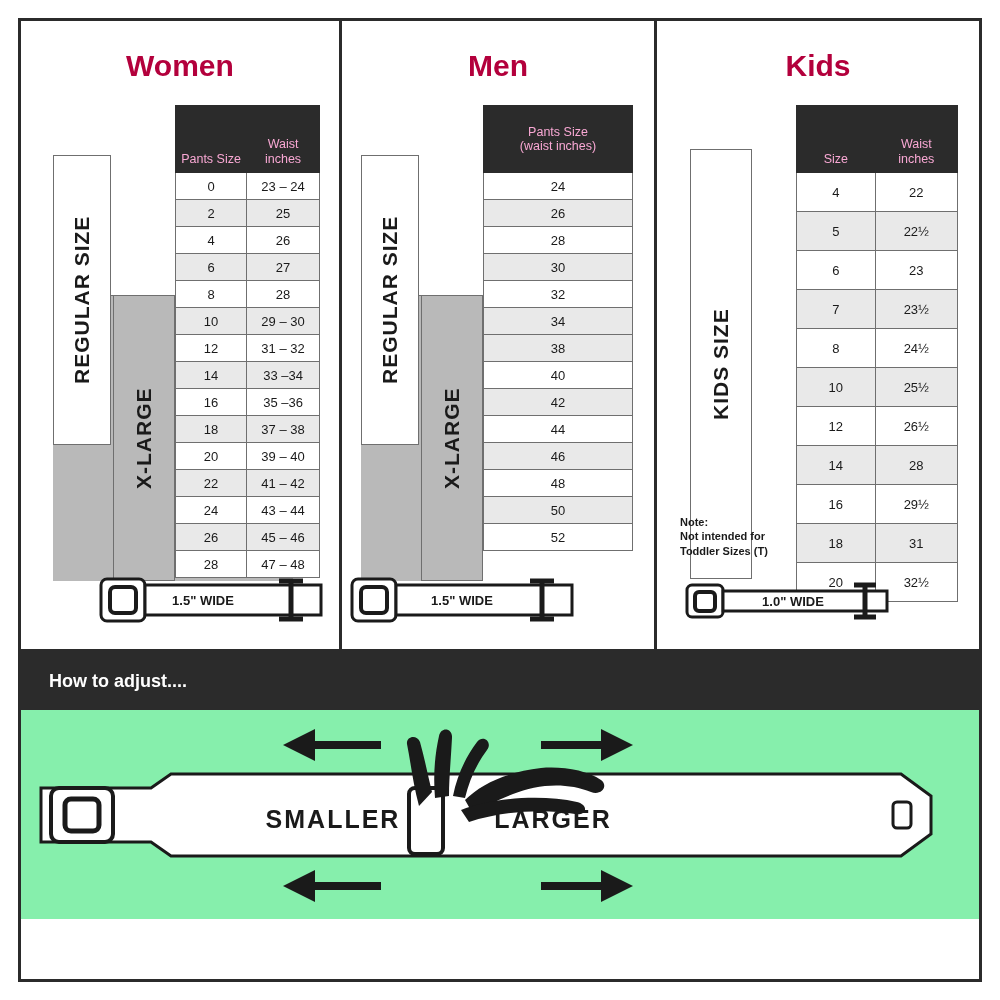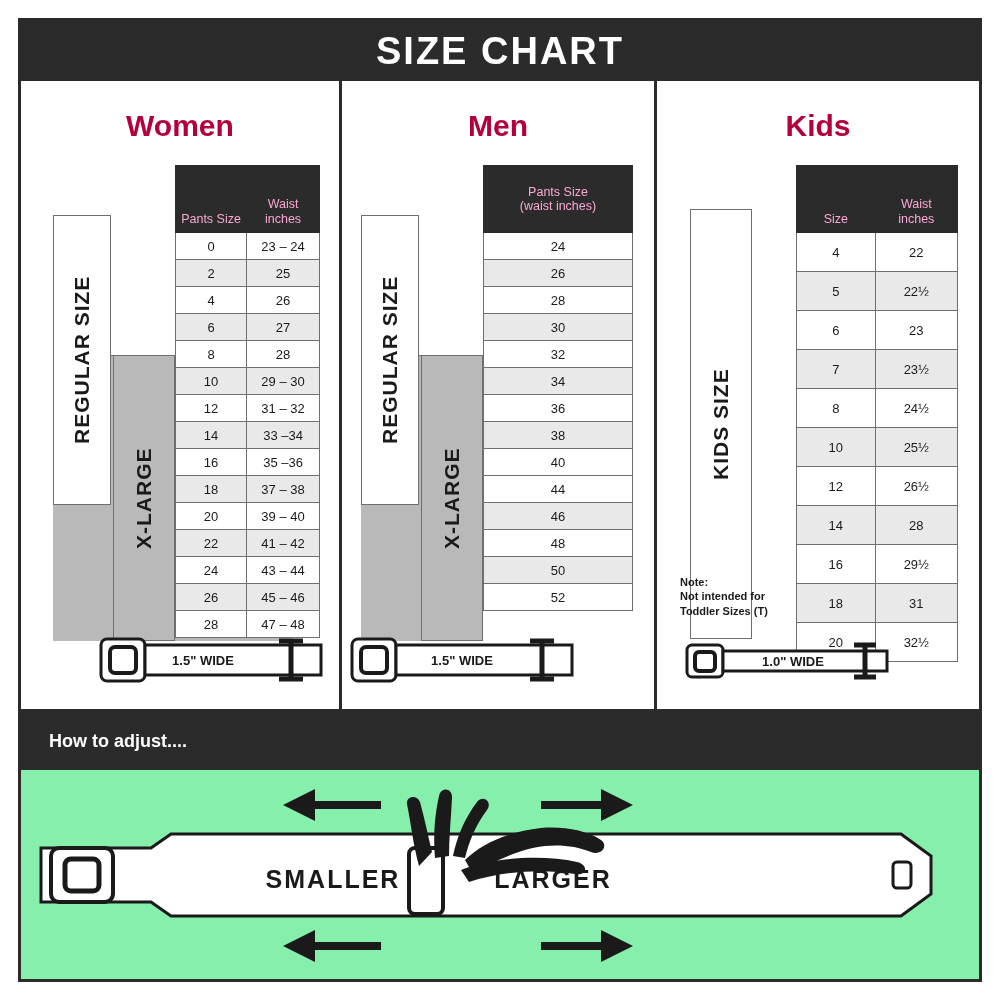--- a/index.html
+++ b/index.html
@@ -164,23 +164,20 @@
     font-weight: bold;
     line-height: 1.3;
   }
 </style>
 </head>
 <body>
 
 <div class="page">
   <div class="frame">
 
-    <div class="title-bar">
-      <span class="title-text">SIZE CHART</span>
-    </div>
 
     <div class="charts">
 
       <div class="col col-women">
         <div class="col-title">Women</div>
 
         <div class="tbl-wrap" style="width:290px;height:470px;">
 
           <div class="shade-block" style="left:18px;top:200px;width:122px;height:286px;"></div>
           <div class="shade-block" style="left:18px;top:345px;width:240px;height:141px;background:#b9b9b9;border:none;"></div>
@@ -320,28 +317,28 @@
                 </tr>
               <tr class="alt">
                   <td>30</td>
                 </tr>
               <tr>
                   <td>32</td>
                 </tr>
               <tr class="alt">
                   <td>34</td>
                 </tr>
-              <tr>
-                  <td>36</td>
-                </tr>
               <tr class="alt">
                   <td>38</td>
                 </tr>
               <tr>
                   <td>40</td>
+                </tr>
+              <tr class="alt">
+                  <td>42</td>
                 </tr>
               <tr>
                   <td>44</td>
                 </tr>
               <tr class="alt">
                   <td>46</td>
                 </tr>
               <tr>
                   <td>48</td>
                 </tr>

